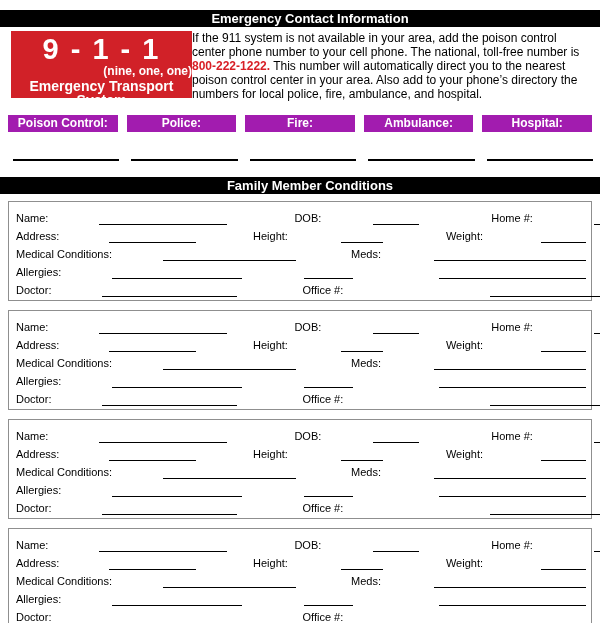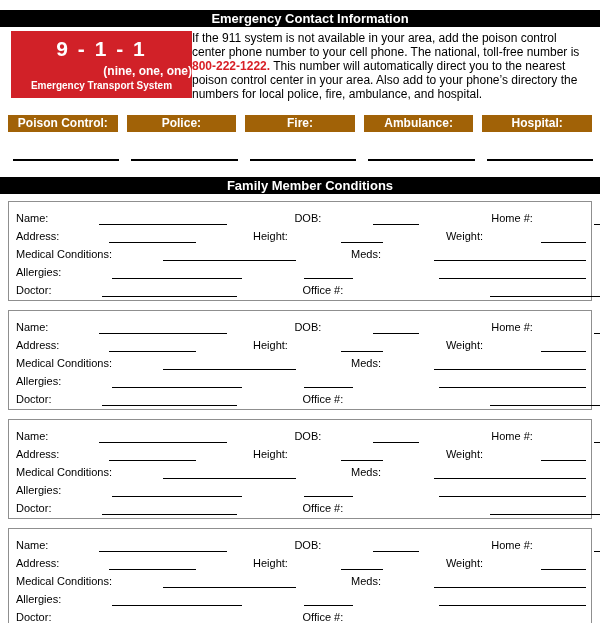--- a/index.html
+++ b/index.html
@@ -8,28 +8,28 @@
   .page { position:relative; width:600px; height:623px; background:#fff; overflow:hidden; }
 
   .bar { background:#000; color:#fff; font-weight:bold; font-size:13px;
          text-align:center; height:17px; line-height:17px; width:600px;padding-left:20px; }
   .bar-top { margin-top:10px; }
   .bar-family { margin-top:16px; }
 
   .intro-wrap { display:flex; margin:4px 8px 0 11px; }
   .red-box { width:181px; height:67px; background:#d12128; color:#fff;
              text-align:center; font-weight:bold; padding-top:6px; flex:none; }
-  .nine-number { font-size:21px; line-height:24px; letter-spacing:2px; }
+  .nine-number { font-size:29px; line-height:24px; letter-spacing:2px; }
   .nine-phonetic { font-size:12px; line-height:13px; margin-top:4px;text-align:right; }
-  .nine-system { font-size:10px; line-height:14px; margin-top:1px; }
+  .nine-system { font-size:14px; line-height:14px; margin-top:1px; }
   .intro-text { flex:1; font-size:12px; line-height:14px; }
   .phone-red { color:#d81f26; font-weight:bold; }
 
   .contact-labels { display:flex; gap:9px; margin:14px 8px 0; }
-  .contact-label { flex:1; background:#a16207; color:#fff; font-weight:bold;
+  .contact-label { flex:1; background:#a21caf; color:#fff; font-weight:bold;
                    font-size:12px; text-align:center; height:17px; line-height:17px; }
   .contact-lines { display:flex; gap:12px; margin:27px 7px 0 13px; }
   .contact-line { flex:1; height:2px; border-bottom:2px solid #000; }
 
   .member-block { margin:7px 8px 0; border:1px solid #8f8f8f; height:100px;
                   padding:5px 5px 3px 7px; }
   .member-block + .member-block { margin-top:9px; }
   .frow { display:flex; align-items:flex-end; height:18px; font-size:11px;
           white-space:nowrap;gap:48px; }
   .lbl { line-height:13px; flex:none; }

